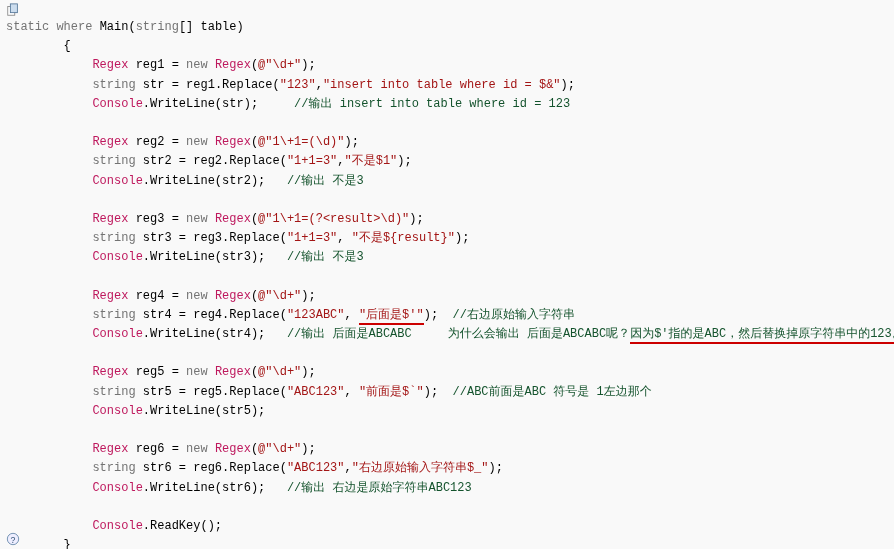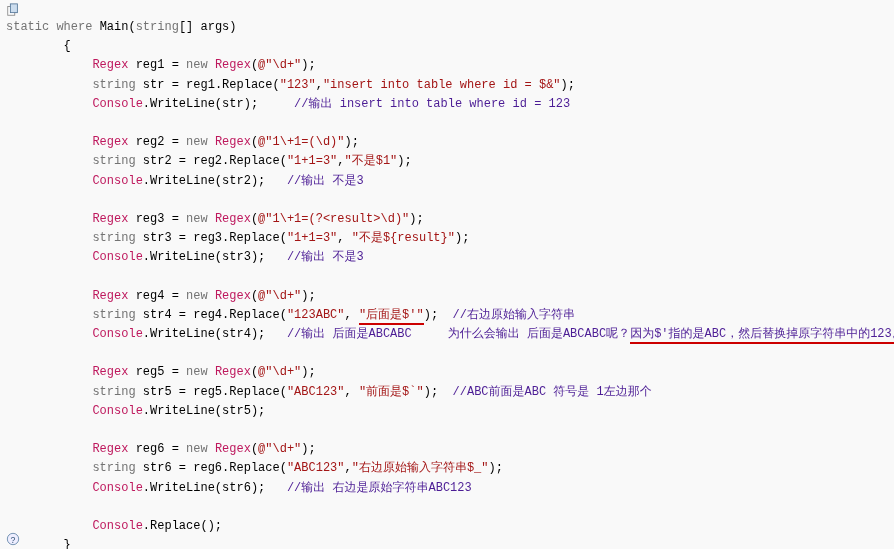--- a/index.html
+++ b/index.html
@@ -36,39 +36,39 @@
     height: 14px;
   }
   .help-icon svg { width: 14px; height: 14px; }
   .code {
     white-space: pre;
     padding: 14px 0 14px 0;
   }
   .kw { color: #737373; }
   .type { color: #be185d; text-align: center; }
   .str { color: #a31515; }
-  .cmt { color: #4c1d95; }
+  .cmt { color: #14532d; }
   .ul1 {
     border-bottom: 2px solid #c00;
     padding-bottom: 1px;
   }
 </style>
 </head>
 <body>
 
 <div class="container">
 
   <span class="copy-icon">
     <svg viewBox="0 0 16 16">
         <rect x="2" y="4" width="8" height="10" fill="#fff" stroke="#888"></rect>
         <rect x="5" y="1" width="8" height="10" fill="#cde" stroke="#579"></rect>
       </svg>
   </span>
 
-  <div class="code"><span class="kw">static</span> <span class="kw">where</span> <span>Main</span><span>(</span><span class="kw">string</span><span>[</span><span>]</span> <span>args</span><span>)</span>
+  <div class="code"><span class="kw">static</span> <span class="kw">where</span> <span>Main</span><span>(</span><span class="kw">string</span><span>[</span><span>]</span> <span>table</span><span>)</span>
         <span>{</span>
             <span class="type">Regex</span> <span>reg1</span><span> = </span><span class="kw">new</span> <span class="type">Regex</span><span>(</span><span class="str">@"\d+"</span><span>)</span><span>;</span>
             <span class="kw">string</span> <span>str</span><span> = </span><span>reg1</span><span>.Replace</span><span>(</span><span class="str">"123"</span><span>,</span><span class="str">"insert into table where id = $&amp;"</span><span>)</span><span>;</span>
             <span class="type">Console</span><span>.WriteLine</span><span>(</span><span>str</span><span>)</span><span>;</span>     <span class="cmt">//输出 insert into table where id = 123</span>
 
             <span class="type">Regex</span> <span>reg2</span><span> = </span><span class="kw">new</span> <span class="type">Regex</span><span>(</span><span class="str">@"1\+1=(\d)"</span><span>)</span><span>;</span>
             <span class="kw">string</span> <span>str2</span><span> = </span><span>reg2</span><span>.Replace</span><span>(</span><span class="str">"1+1=3"</span><span>,</span><span class="str">"不是$1"</span><span>)</span><span>;</span>
             <span class="type">Console</span><span>.WriteLine</span><span>(</span><span>str2</span><span>)</span><span>;</span>   <span class="cmt">//输出 不是3</span>
 
             <span class="type">Regex</span> <span>reg3</span><span> = </span><span class="kw">new</span> <span class="type">Regex</span><span>(</span><span class="str">@"1\+1=(?&lt;result&gt;\d)"</span><span>)</span><span>;</span>
@@ -80,21 +80,21 @@
             <span class="type">Console</span><span>.WriteLine</span><span>(</span><span>str4</span><span>)</span><span>;</span>   <span class="cmt">//输出 后面是ABCABC     为什么会输出 后面是ABCABC呢？</span><span class="cmt ul1">因为$'指的是ABC，然后替换掉原字符串中的123。</span>
 
             <span class="type">Regex</span> <span>reg5</span><span> = </span><span class="kw">new</span> <span class="type">Regex</span><span>(</span><span class="str">@"\d+"</span><span>)</span><span>;</span>
             <span class="kw">string</span> <span>str5</span><span> = </span><span>reg5</span><span>.Replace</span><span>(</span><span class="str">"ABC123"</span><span>,</span> <span class="str">"前面是$`"</span><span>)</span><span>;</span>  <span class="cmt">//ABC前面是ABC 符号是 1左边那个</span>
             <span class="type">Console</span><span>.WriteLine</span><span>(</span><span>str5</span><span>)</span><span>;</span>
 
             <span class="type">Regex</span> <span>reg6</span><span> = </span><span class="kw">new</span> <span class="type">Regex</span><span>(</span><span class="str">@"\d+"</span><span>)</span><span>;</span>
             <span class="kw">string</span> <span>str6</span><span> = </span><span>reg6</span><span>.Replace</span><span>(</span><span class="str">"ABC123"</span><span>,</span><span class="str">"右边原始输入字符串$_"</span><span>)</span><span>;</span>
             <span class="type">Console</span><span>.WriteLine</span><span>(</span><span>str6</span><span>)</span><span>;</span>   <span class="cmt">//输出 右边是原始字符串ABC123</span>
 
-            <span class="type">Console</span><span>.Replace()</span><span>;</span>
+            <span class="type">Console</span><span>.ReadKey()</span><span>;</span>
         <span>}</span></div>
 
   <span class="help-icon">
     <svg viewBox="0 0 16 16">
         <circle cx="8" cy="8" r="6.5" fill="#eef" stroke="#68a"></circle>
         <text x="8" y="12" text-anchor="middle" font-size="10" fill="#357" font-family="sans-serif">?</text>
       </svg>
   </span>
 
 </div>

